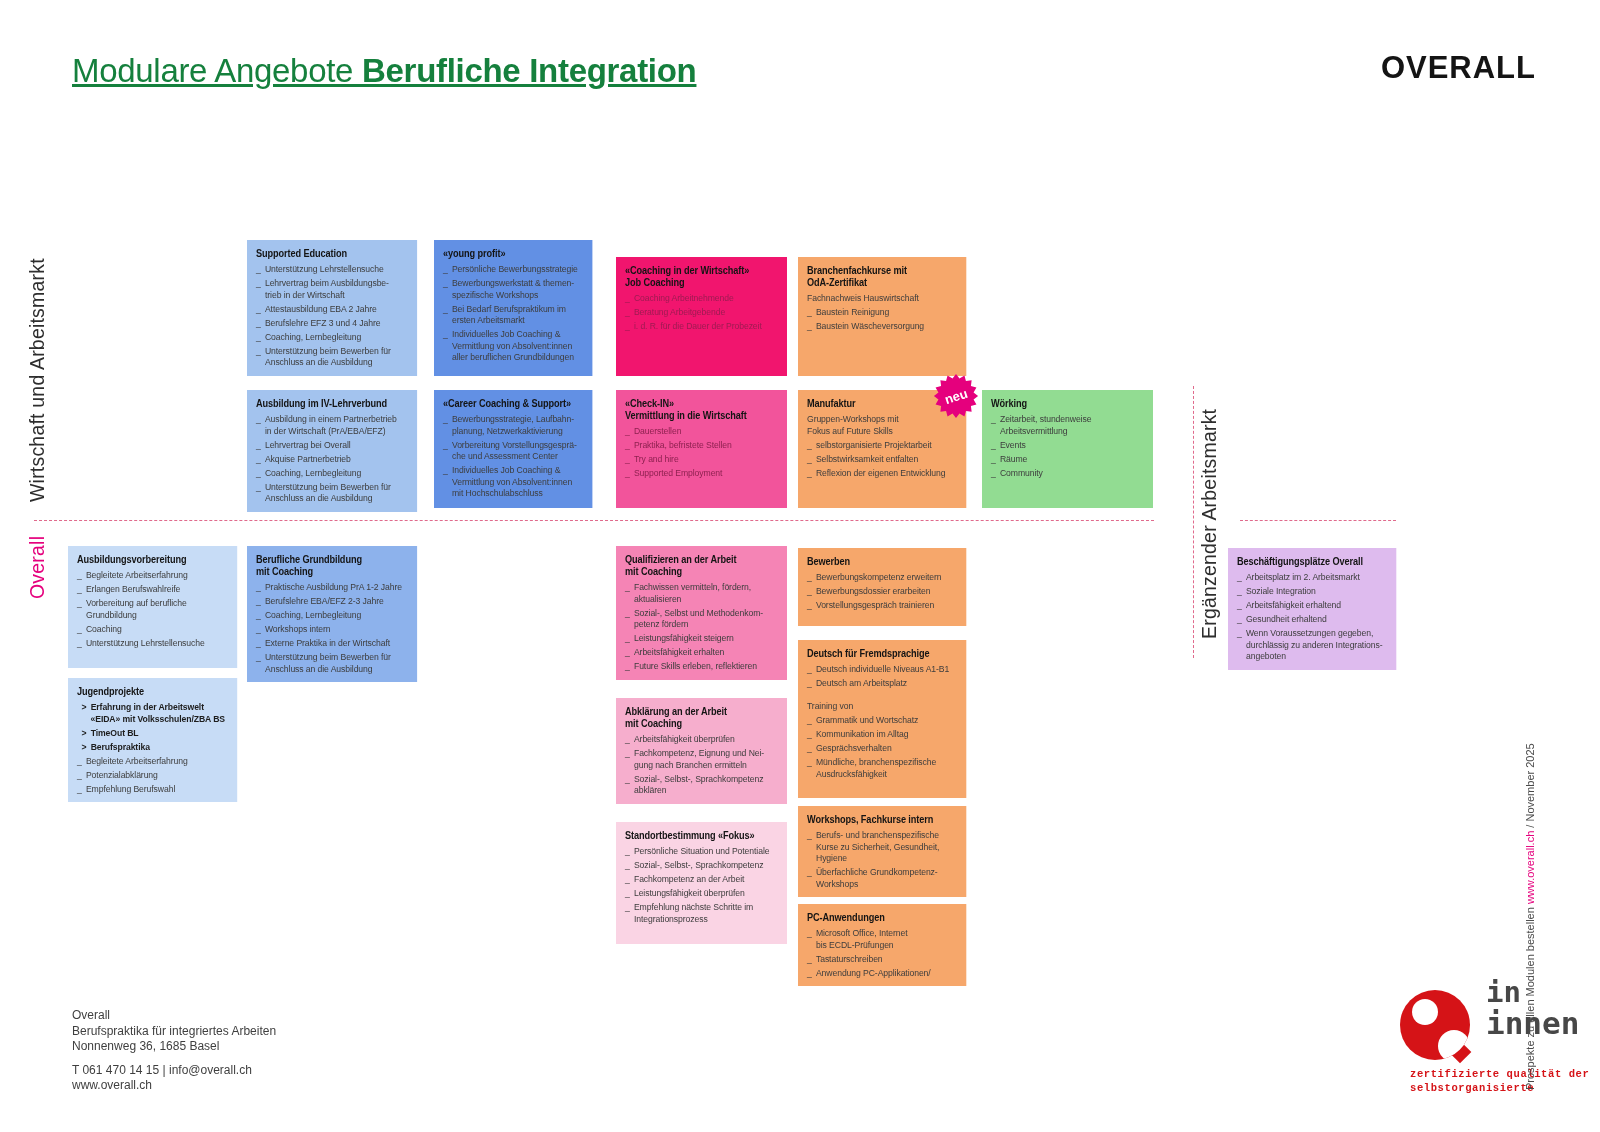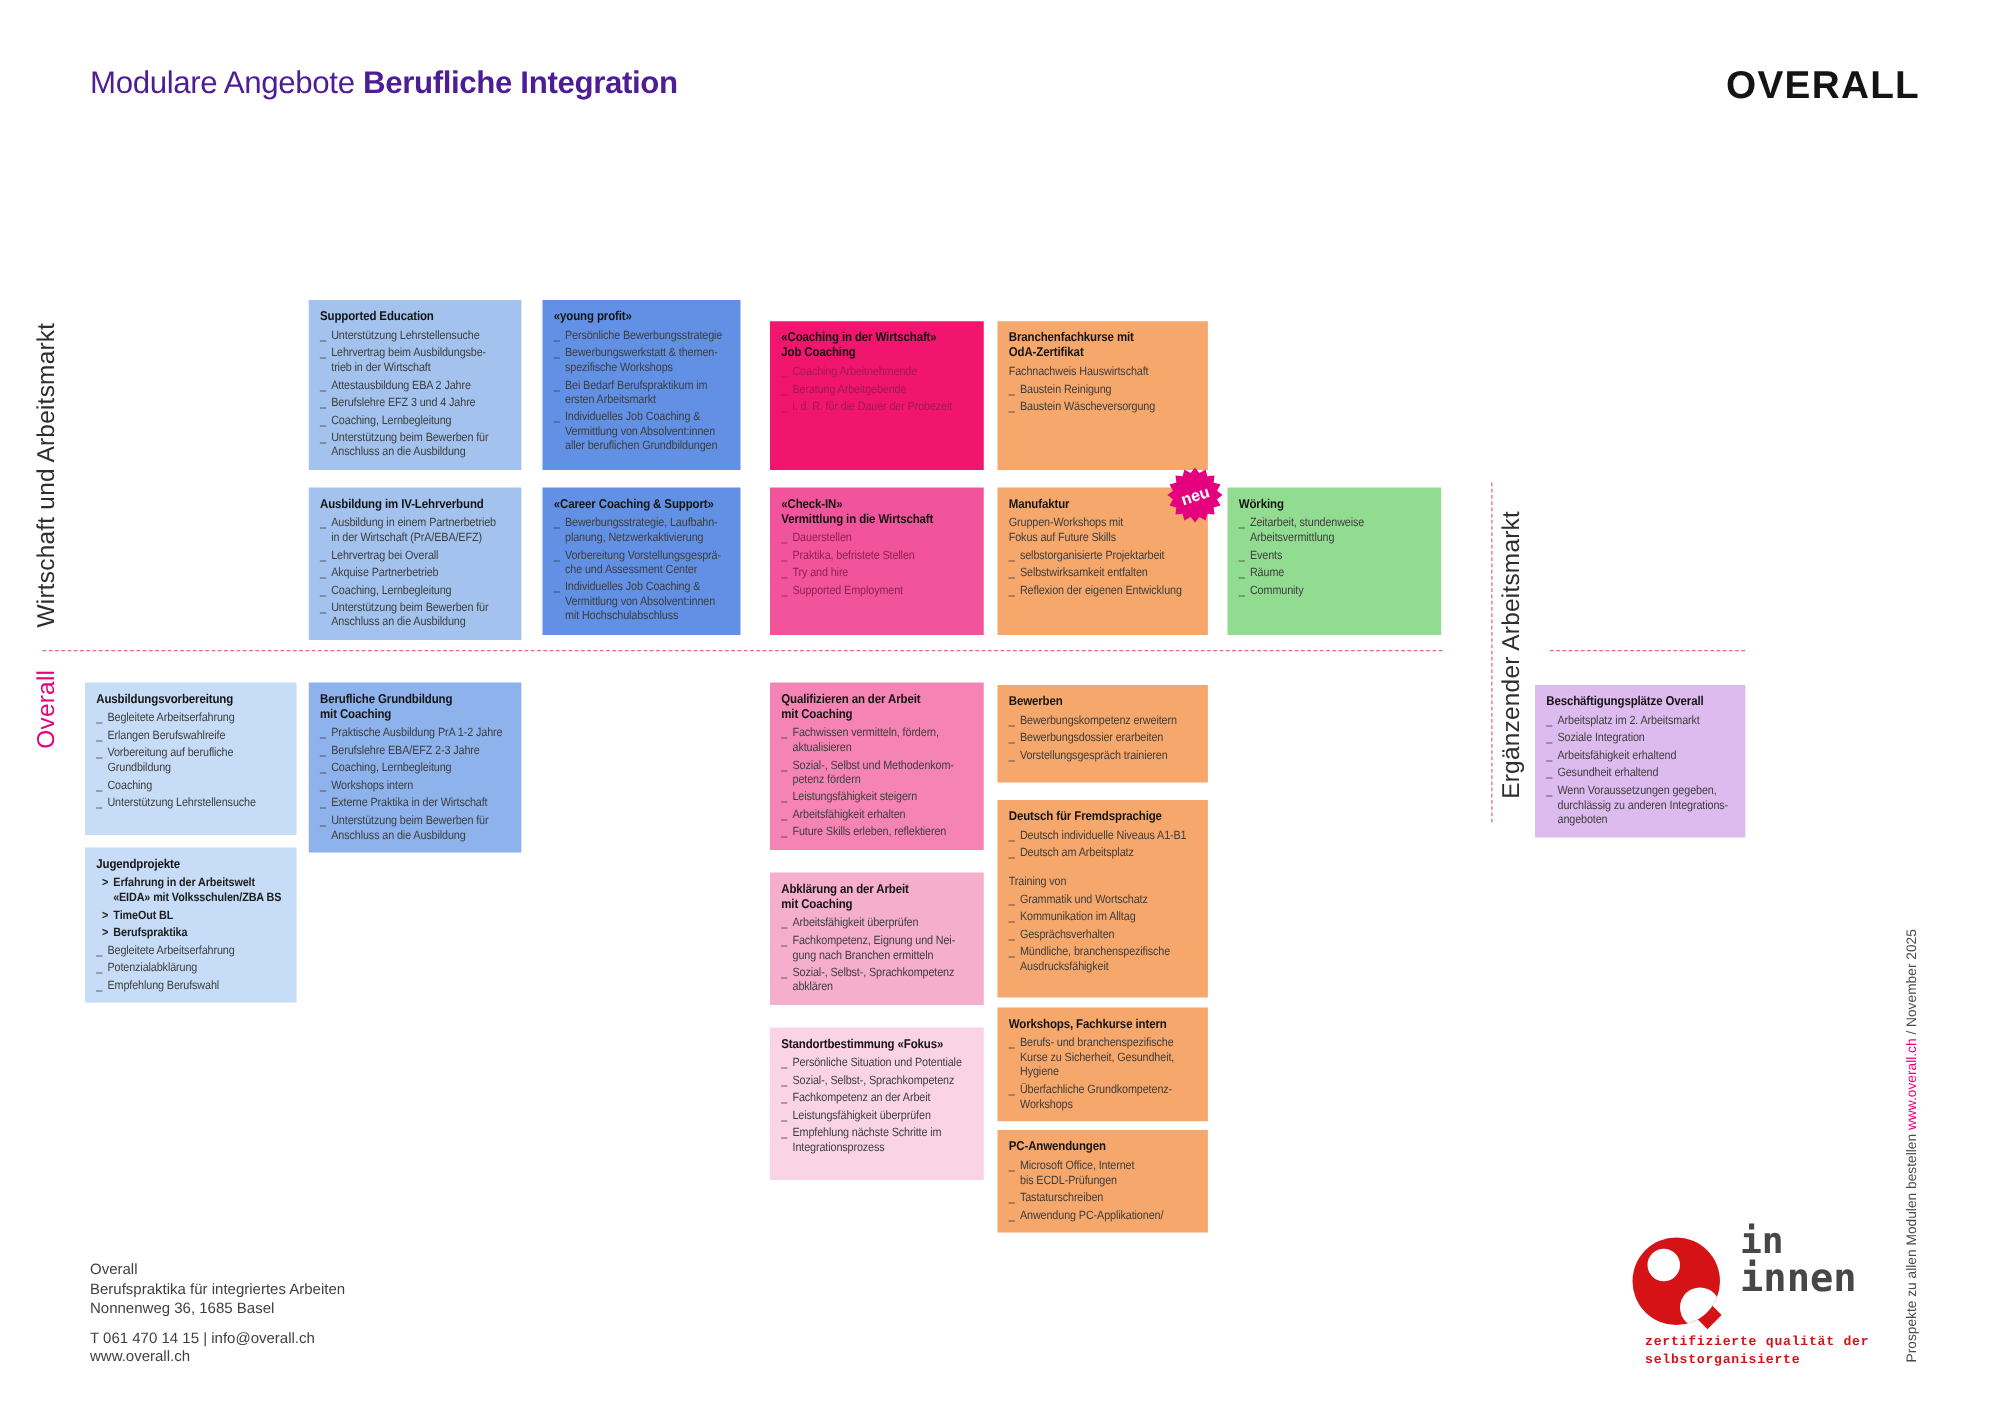--- a/index.html
+++ b/index.html
@@ -1,21 +1,21 @@
 <!DOCTYPE html>
 <html><head>
 <meta charset="utf-8">
 <style>
   * { margin:0; padding:0; box-sizing:border-box; }
   html,body { background:#fff; }
   .page { position:relative; width:1600px; height:1132px; background:#ffffff;
           font-family:"Liberation Sans","DejaVu Sans",sans-serif; overflow:hidden; }
 
   
-  .title { position:absolute; left:72px; top:52px; font-size:25px; color:#4c1d95; letter-spacing:-0.3px; }
+  .title { position:absolute; left:72px; top:52px; font-size:33px; color:#15803d; letter-spacing:-0.3px;text-decoration:underline; }
   .title .tb { font-weight:700; }
   .brand { position:absolute; right:64px; top:50px; font-size:31px; font-weight:800;
            color:#141414; letter-spacing:1px; }
 
   
   .vlabel { position:absolute; writing-mode:vertical-rl; transform:rotate(180deg);
             font-size:19.5px; color:#2e2e2e; letter-spacing:0.2px; text-align:center; }
   .wl { left:26px; top:256px; height:248px; }
   .ol { left:26px; top:530px; height:74px; color:#E5007D; }
   .el { left:1198px; top:392px; height:264px; }
@@ -45,21 +45,21 @@
   .badge-t { position:absolute; left:0; top:0; width:46px; height:46px; display:flex;
              align-items:center; justify-content:center; transform:rotate(-18deg);
              color:#fff; font-weight:700; font-size:13px; }
 
   
   .address { position:absolute; left:72px; top:1008px; font-size:12px; line-height:1.3;
              color:#3f3f3f; }
   .address .gap8 { height:8px; }
 
   
-  .inqualis { position:absolute; left:1284px; top:972px; width:220px; height:128px; }
+  .inqualis { position:absolute; left:1378px; top:972px; width:220px; height:128px; }
   .iq-tail { position:absolute; left:74px; top:72px; width:16px; height:16px;
              background:#D51317; transform:rotate(45deg); }
   .blob { position:absolute; left:22px; top:18px; width:70px; height:70px;
           background:#D51317; border-radius:50%; overflow:hidden; }
   .blob .b1 { position:absolute; left:12px; top:9px;  width:26px; height:26px;
               background:#fff; border-radius:50%; }
   .blob .b2 { position:absolute; left:38px; top:40px; width:32px; height:32px;
               background:#fff; border-radius:50%; }
   .iq-text { position:absolute; left:108px; top:6px; color:#474747;
              font-family:"DejaVu Sans Mono","Liberation Mono",monospace; font-weight:700; }

